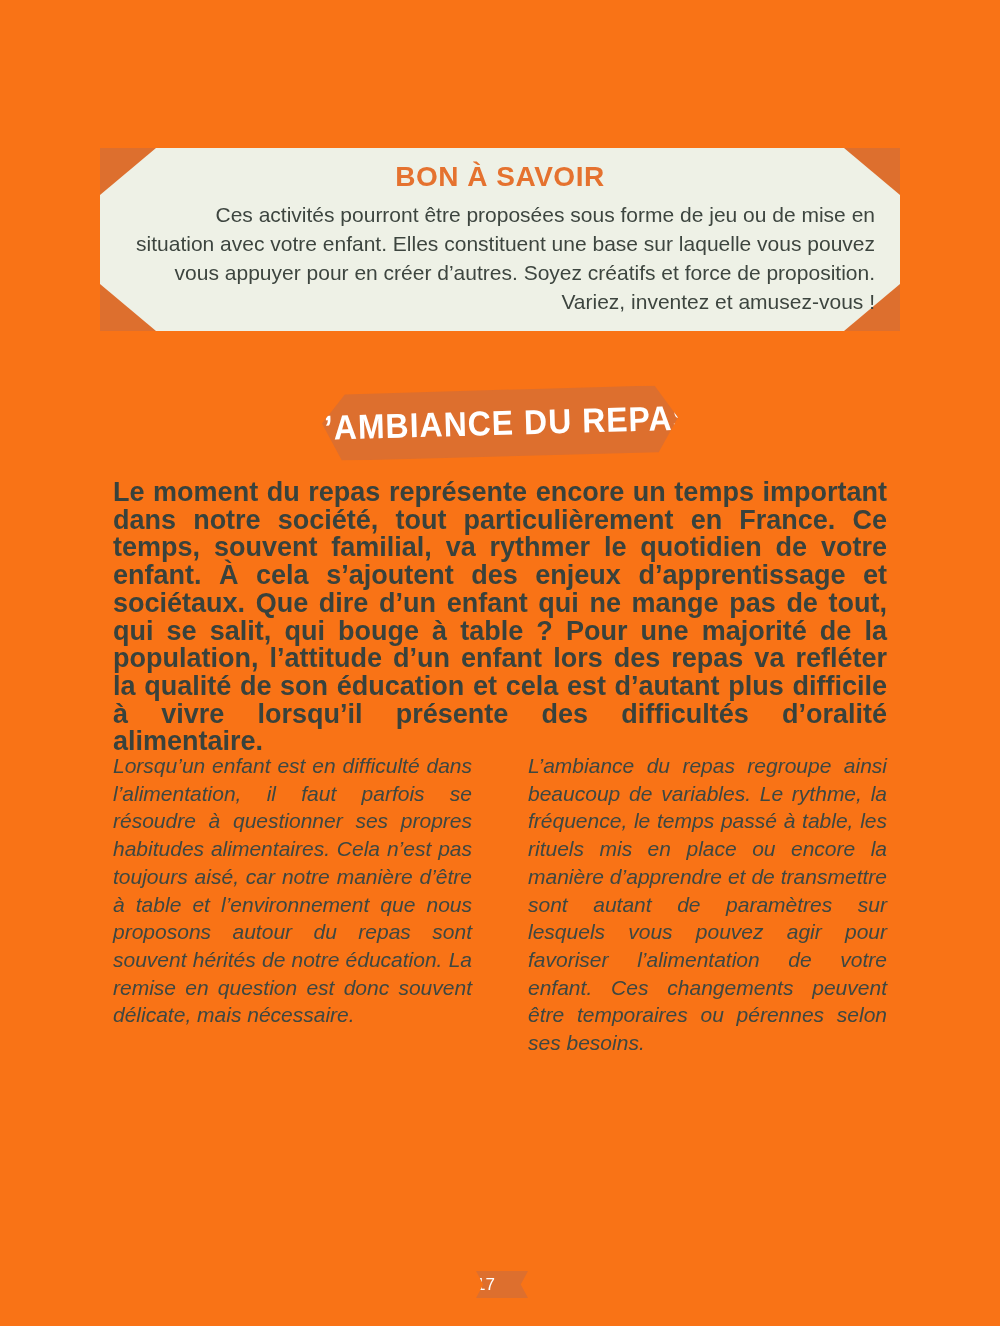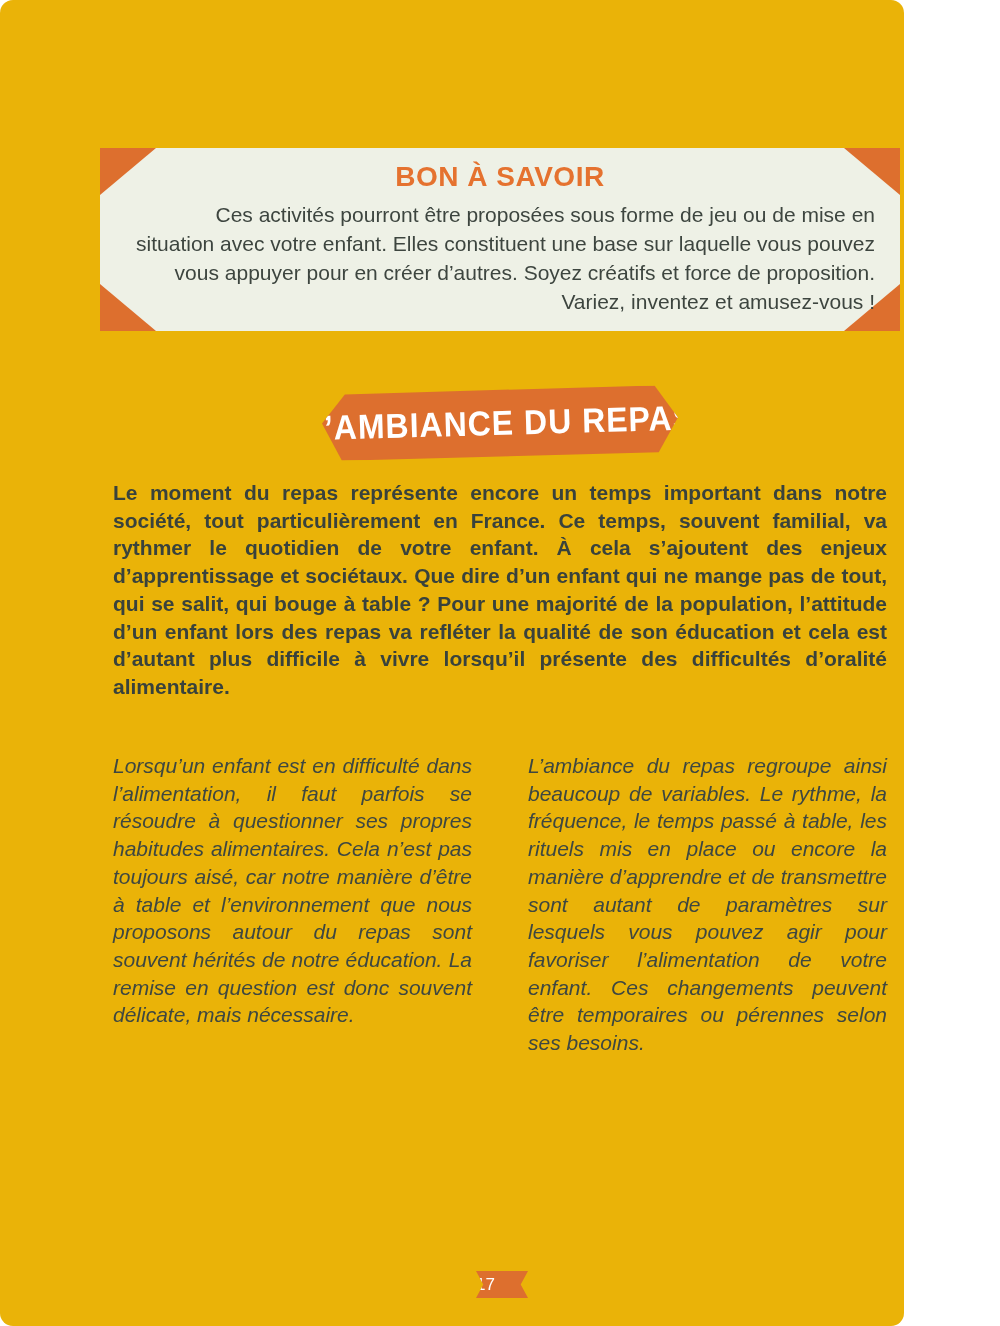--- a/index.html
+++ b/index.html
@@ -1,23 +1,22 @@
 <!DOCTYPE html>
 <html lang="fr"><head>
 <meta charset="utf-8">
 <style>
   html, body { margin: 0; padding: 0; background: #ffffff; }
   .page {
     position: relative;
-    width: 904px;
+    width: 1000px;
     height: 1326px;
-    background: #eab308;
+    background: #f97316;
     overflow: hidden;
     font-family: "Liberation Sans", sans-serif;
-    border-radius: 13px;
   }
 
   
   .info-box {
     position: absolute;
     left: 100px; top: 148px;
     width: 800px; height: 183px;
     background: #eef1e6;
   }
   .corner {
@@ -68,21 +67,21 @@
     letter-spacing: 1px;
     white-space: nowrap;
     transform: rotate(-1deg) scaleY(1.08);
   }
 
   
   .intro {
     position: absolute;
     left: 113px; top: 479px;
     width: 774px;
-    font-size: 21px;
+    font-size: 27px;
     font-weight: 700;
     line-height: 27.7px;
     text-align: justify;
     color: #39423c;
   }
 
   
   .columns {
     position: absolute;
     left: 113px; top: 752px;

